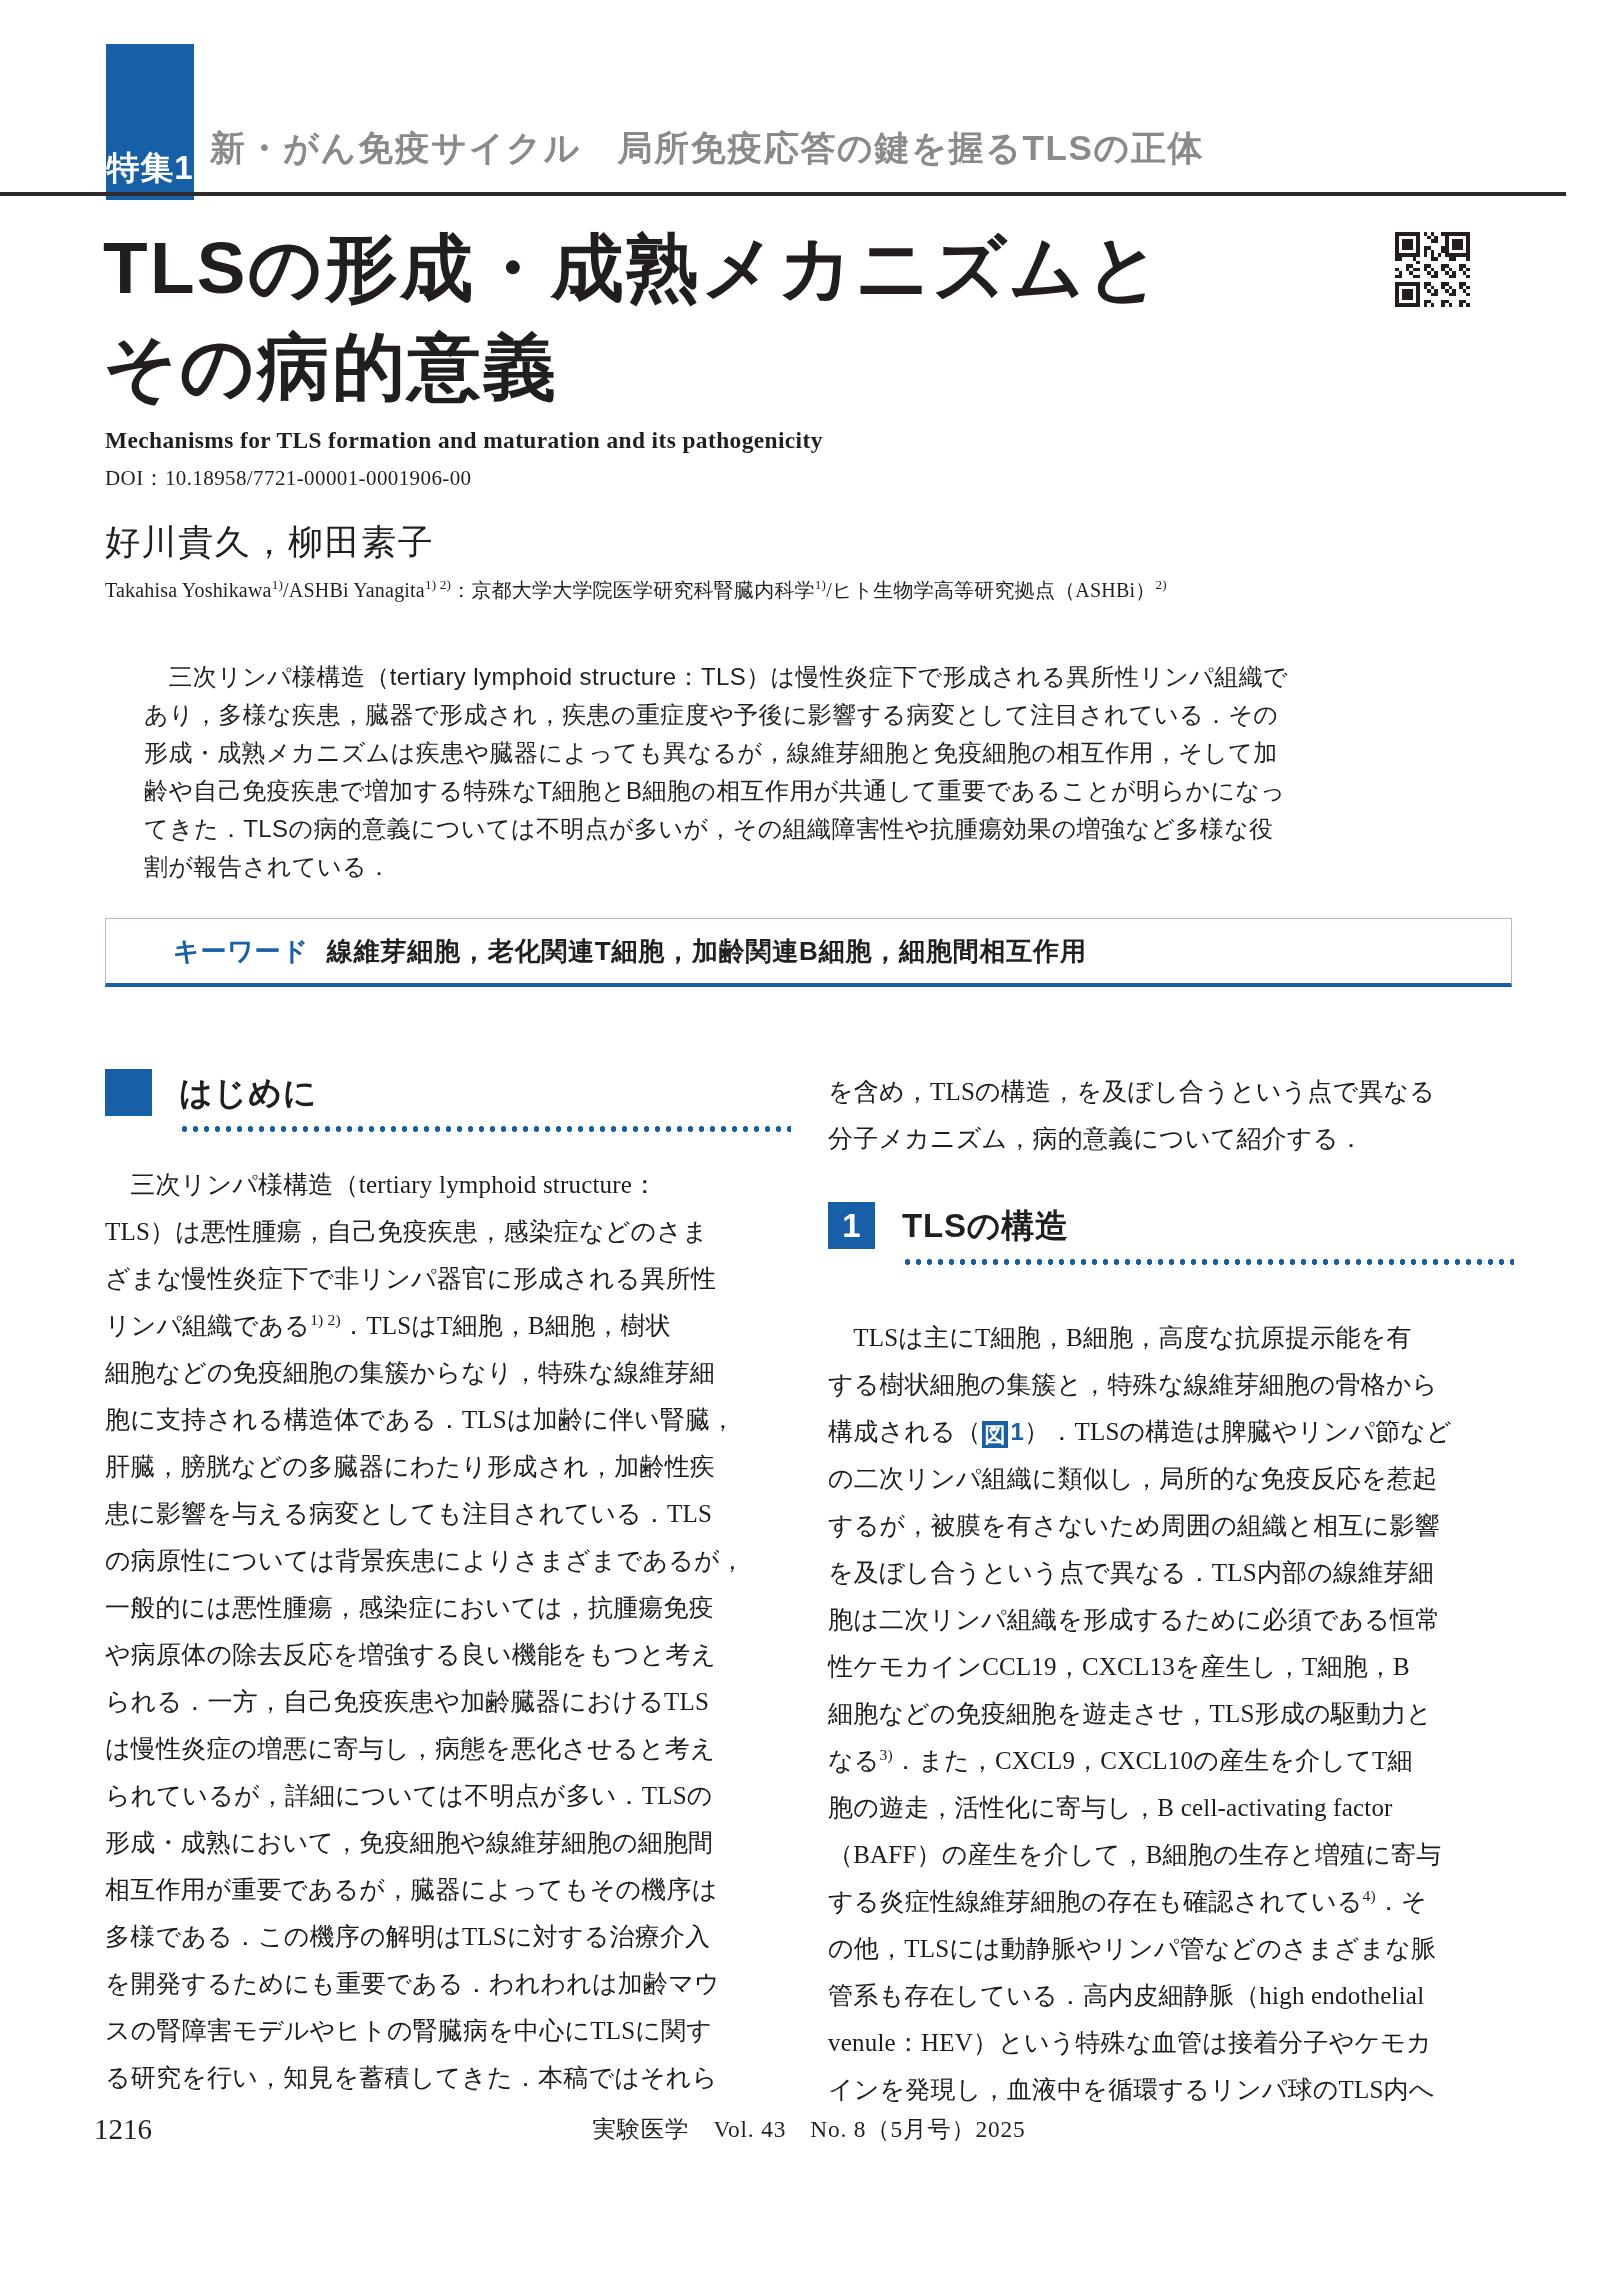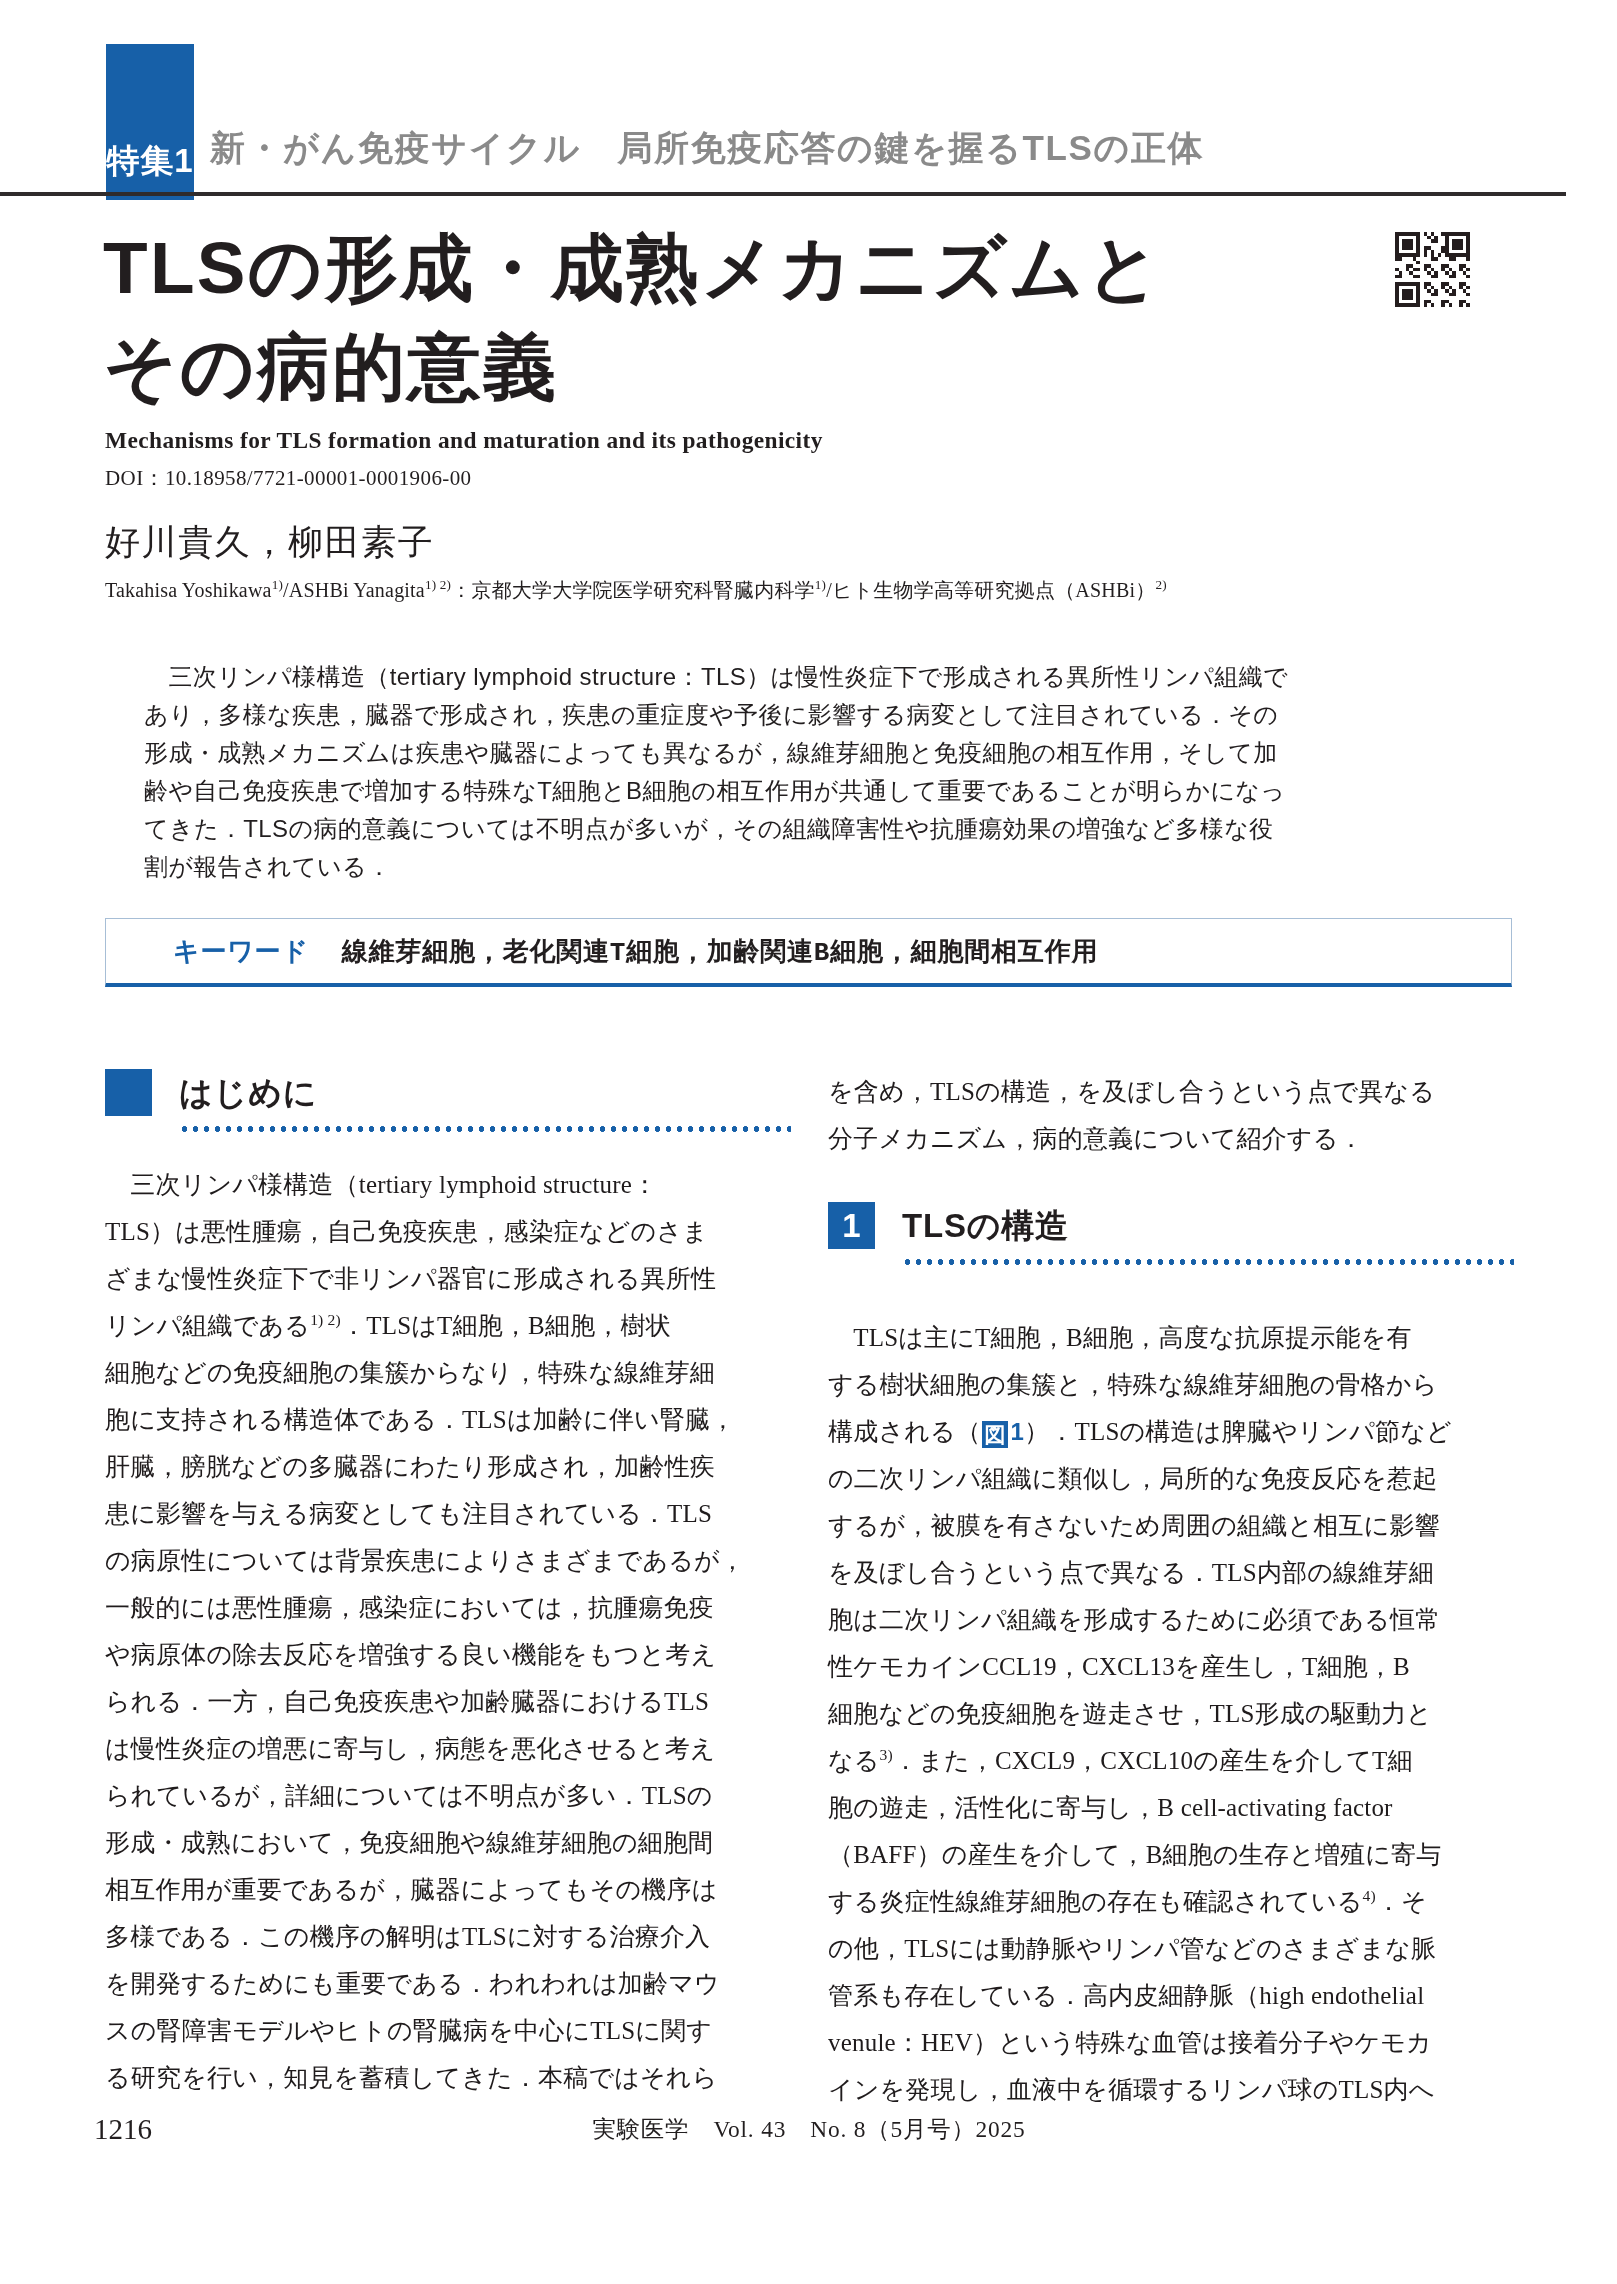--- a/index.html
+++ b/index.html
@@ -17,21 +17,21 @@
     overflow:hidden;
   }
   
   .badge{
     position:absolute;left:106px;top:44px;width:88px;height:156px;
     background:var(--blue);
     display:flex;align-items:flex-end;justify-content:center;
   }
   .badge span{
     color:#fff;font-weight:bold;font-size:33px;line-height:1;
-    padding-bottom:23px;letter-spacing:0.8px;
+    padding-bottom:16px;letter-spacing:0.8px;
     font-family:"Liberation Sans",sans-serif;
   }
   .series-title{
     position:absolute;left:210px;top:125px;
     font-size:35px;font-weight:bold;color:var(--gray);
     letter-spacing:1.6px;white-space:nowrap;
   }
   .header-rule{
     position:absolute;left:0;top:192px;width:1566px;height:3.9px;
     background:#2f2b2c;
@@ -80,21 +80,21 @@
     box-sizing:border-box;
     display:flex;align-items:center;
     background:#fff;
     padding-left:45px;
   }
   .kw-label{
     color:var(--blue);font-size:26px;font-weight:bold;
     margin-left:22px;letter-spacing:0.8px;flex:none;
   }
   .kw-text{
-    font-size:26px;font-weight:bold;margin-left:33px;letter-spacing:0.8px;font-family:Liberation Mono, monospace;
+    font-size:26px;font-weight:bold;margin-left:18px;letter-spacing:0.8px;
   }
   
   .sec-heading{position:absolute;height:69px;}
   .sec-heading .sq{
     position:absolute;left:0;top:0;width:47px;height:47px;
     background:var(--blue);
     display:flex;align-items:center;justify-content:center;
     color:#fff;font-size:33px;font-weight:bold;
   }
   .sec-heading .sec-title{

